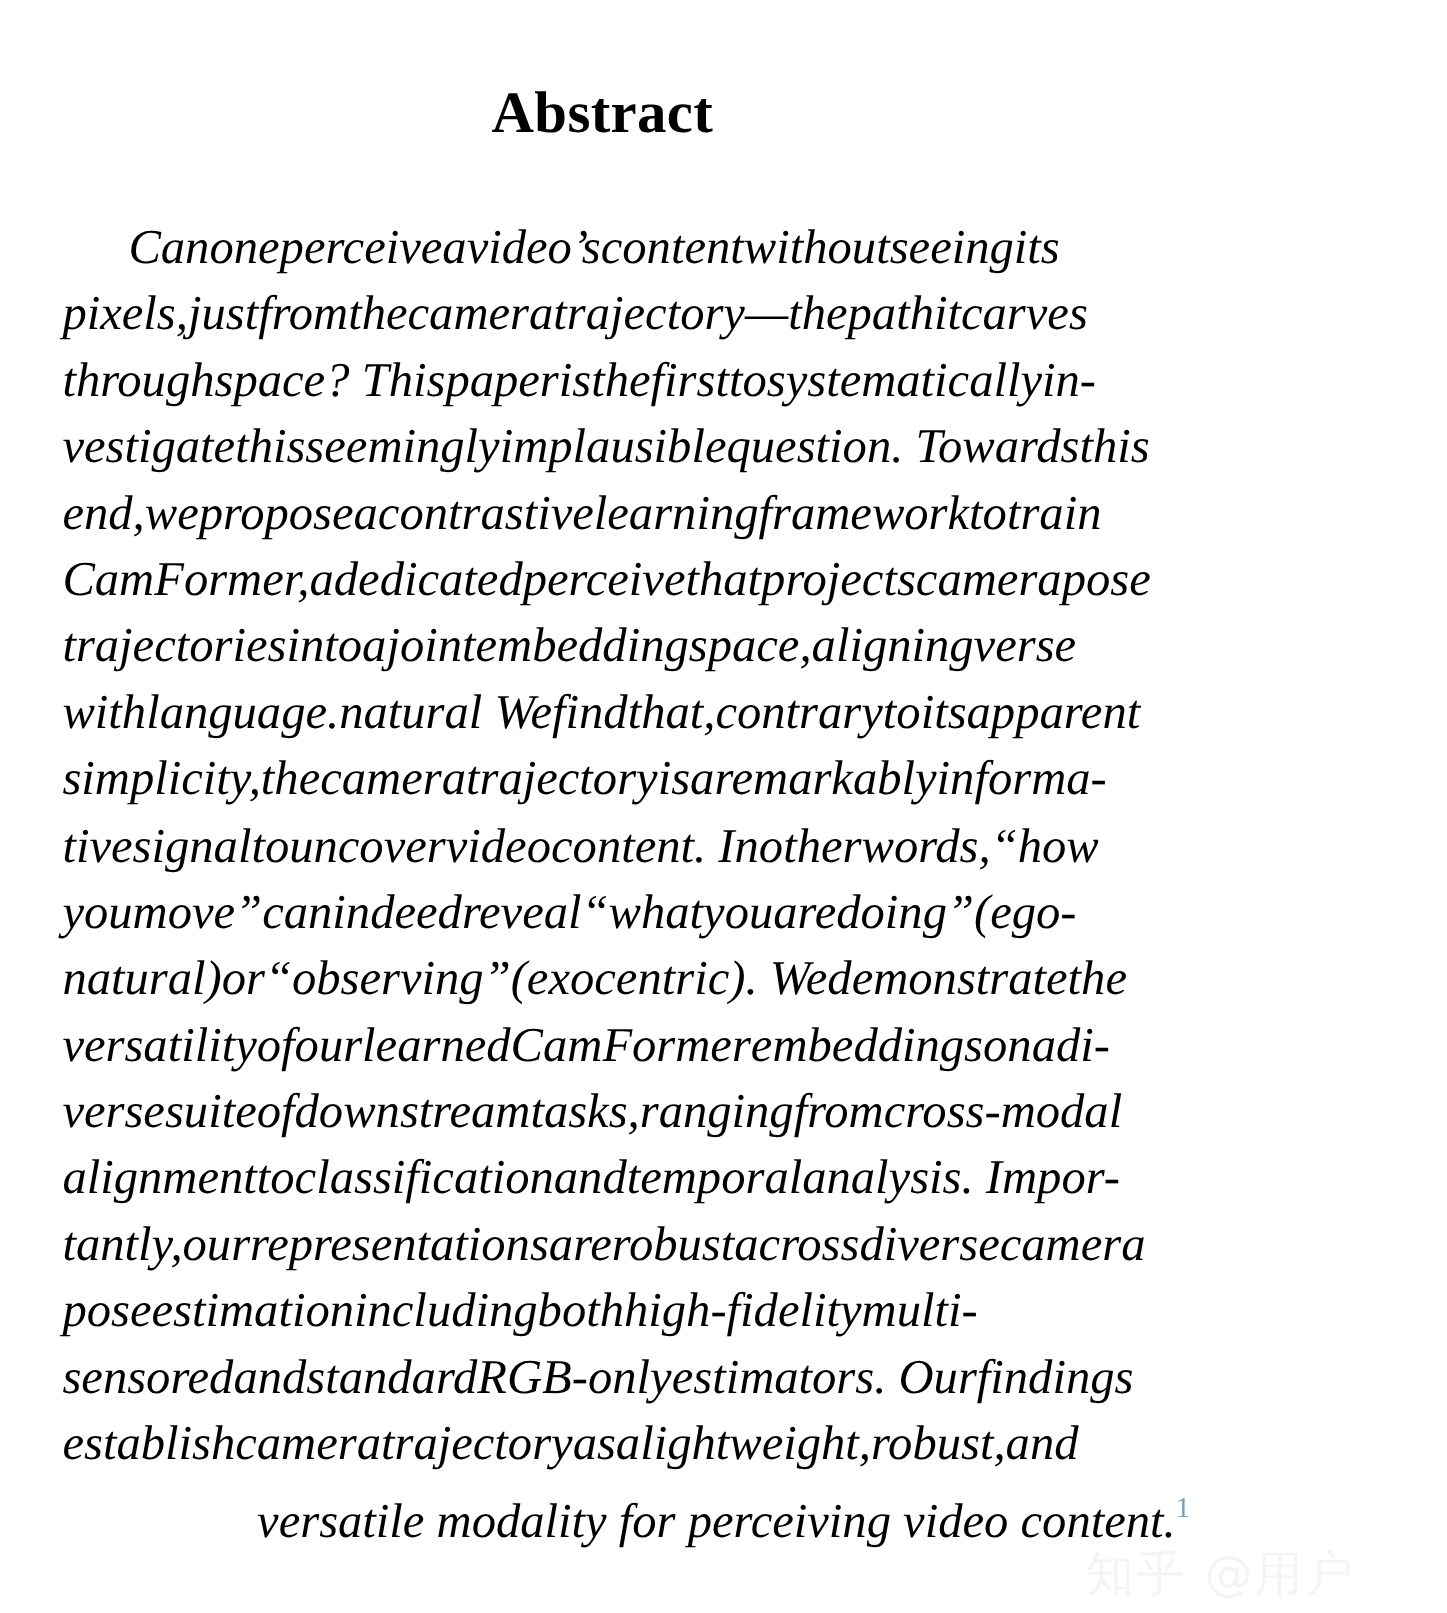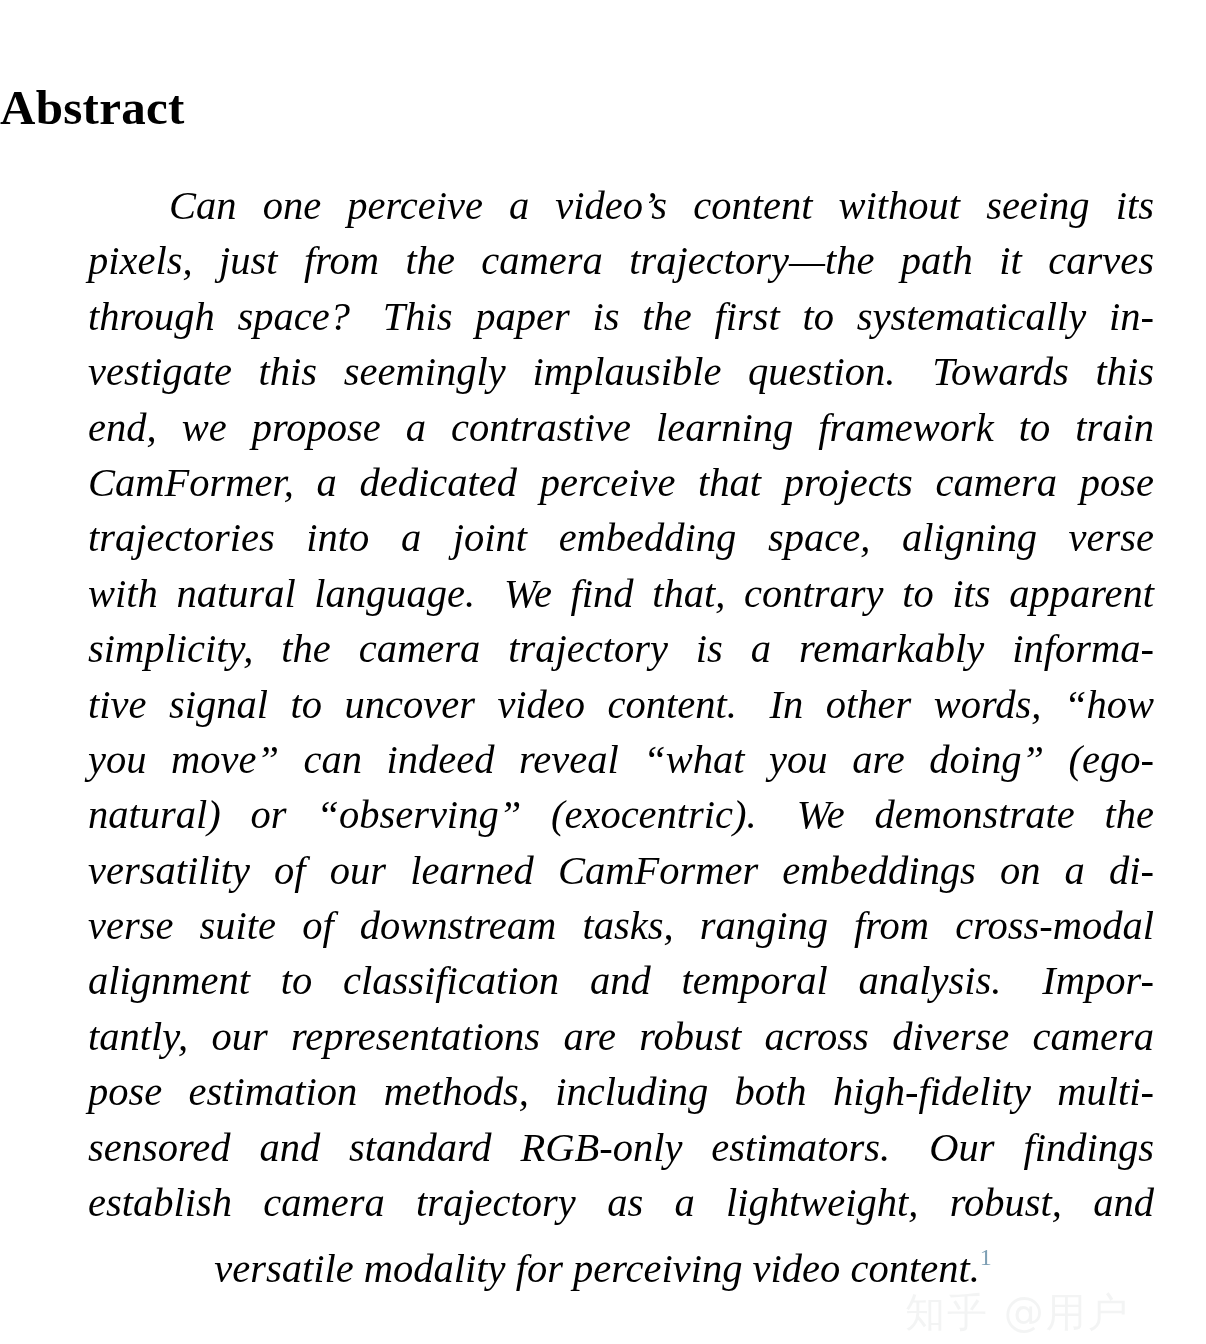--- a/index.html
+++ b/index.html
@@ -21,24 +21,24 @@
     position: absolute;
     inset: 0;
     width: 1206px;
     height: 1344px;
     background: #ffffff;
   }
 
   
   #abstract-heading {
     position: absolute;
-    top: 46px;
+    top: 32px;
     left: 0;
     width: 1004px;
-    text-align: left;
+    text-align: center;
     font-weight: bold;
     font-size: 49px;
     line-height: 58px;
     letter-spacing: 0.3px;
     font-family: "Liberation Serif", "DejaVu Serif", serif;
   }
 
   
   #abstract-body {
     position: absolute;
@@ -53,23 +53,21 @@
     line-height: 55.4px;
     font-style: italic;
     font-size: 40.5px;
     white-space: nowrap;
     font-family: "Liberation Serif", "DejaVu Serif", serif;
   }
 
   
   .abs-line.just {
     display: flex;
-    justify-content: space-between;
     white-space: pre;
-    margin-left: 36px;
   }
   .abs-line.just > span { white-space: pre; }
 
   
   .abs-line.last {
     display: block;
     text-align: center;
   }
 
   .indent-gap {
@@ -111,30 +109,30 @@
   <h1 id="abstract-heading">Abstract</h1>
 
   <div id="abstract-body">
       <div class="abs-line just"><span class="indent-gap"></span><span>Can</span><span>one</span><span>perceive</span><span>a</span><span>video’s</span><span>content</span><span>without</span><span>seeing</span><span>its</span></div>
       <div class="abs-line just"><span>pixels,</span><span>just</span><span>from</span><span>the</span><span>camera</span><span>trajectory—the</span><span>path</span><span>it</span><span>carves</span></div>
       <div class="abs-line just"><span>through</span><span>space?</span><span> This</span><span>paper</span><span>is</span><span>the</span><span>first</span><span>to</span><span>systematically</span><span>in-</span></div>
       <div class="abs-line just"><span>vestigate</span><span>this</span><span>seemingly</span><span>implausible</span><span>question.</span><span> Towards</span><span>this</span></div>
       <div class="abs-line just"><span>end,</span><span>we</span><span>propose</span><span>a</span><span>contrastive</span><span>learning</span><span>framework</span><span>to</span><span>train</span></div>
       <div class="abs-line just"><span>CamFormer,</span><span>a</span><span>dedicated</span><span>perceive</span><span>that</span><span>projects</span><span>camera</span><span>pose</span></div>
       <div class="abs-line just"><span>trajectories</span><span>into</span><span>a</span><span>joint</span><span>embedding</span><span>space,</span><span>aligning</span><span>verse</span></div>
-      <div class="abs-line just"><span>with</span><span>natural</span><span>language.</span><span> We</span><span>find</span><span>that,</span><span>contrary</span><span>to</span><span>its</span><span>apparent</span></div>
+      <div class="abs-line just"><span>with</span><span>language.</span><span>natural</span><span> We</span><span>find</span><span>that,</span><span>contrary</span><span>to</span><span>its</span><span>apparent</span></div>
       <div class="abs-line just"><span>simplicity,</span><span>the</span><span>camera</span><span>trajectory</span><span>is</span><span>a</span><span>remarkably</span><span>informa-</span></div>
       <div class="abs-line just"><span>tive</span><span>signal</span><span>to</span><span>uncover</span><span>video</span><span>content.</span><span> In</span><span>other</span><span>words,</span><span>“how</span></div>
       <div class="abs-line just"><span>you</span><span>move”</span><span>can</span><span>indeed</span><span>reveal</span><span>“what</span><span>you</span><span>are</span><span>doing”</span><span>(ego-</span></div>
       <div class="abs-line just"><span>natural)</span><span>or</span><span>“observing”</span><span>(exocentric).</span><span> We</span><span>demonstrate</span><span>the</span></div>
       <div class="abs-line just"><span>versatility</span><span>of</span><span>our</span><span>learned</span><span>CamFormer</span><span>embeddings</span><span>on</span><span>a</span><span>di-</span></div>
       <div class="abs-line just"><span>verse</span><span>suite</span><span>of</span><span>downstream</span><span>tasks,</span><span>ranging</span><span>from</span><span>cross-modal</span></div>
       <div class="abs-line just"><span>alignment</span><span>to</span><span>classification</span><span>and</span><span>temporal</span><span>analysis.</span><span> Impor-</span></div>
       <div class="abs-line just"><span>tantly,</span><span>our</span><span>representations</span><span>are</span><span>robust</span><span>across</span><span>diverse</span><span>camera</span></div>
-      <div class="abs-line just"><span>pose</span><span>estimation</span><span>methods,</span><span>including</span><span>both</span><span>high-fidelity</span><span>multi-</span></div>
+      <div class="abs-line just"><span>pose</span><span>estimation</span><span>including</span><span>both</span><span>high-fidelity</span><span>multi-</span></div>
       <div class="abs-line just"><span>sensored</span><span>and</span><span>standard</span><span>RGB-only</span><span>estimators.</span><span> Our</span><span>findings</span></div>
       <div class="abs-line just"><span>establish</span><span>camera</span><span>trajectory</span><span>as</span><span>a</span><span>lightweight,</span><span>robust,</span><span>and</span></div>
       <div class="abs-line last"><span>versatile modality for perceiving video content.</span><sup class="footnote-mark">1</sup></div>
     </div>
 
   <div id="watermark">知乎 @用户</div>
 
 </div>
 
 </body></html>

